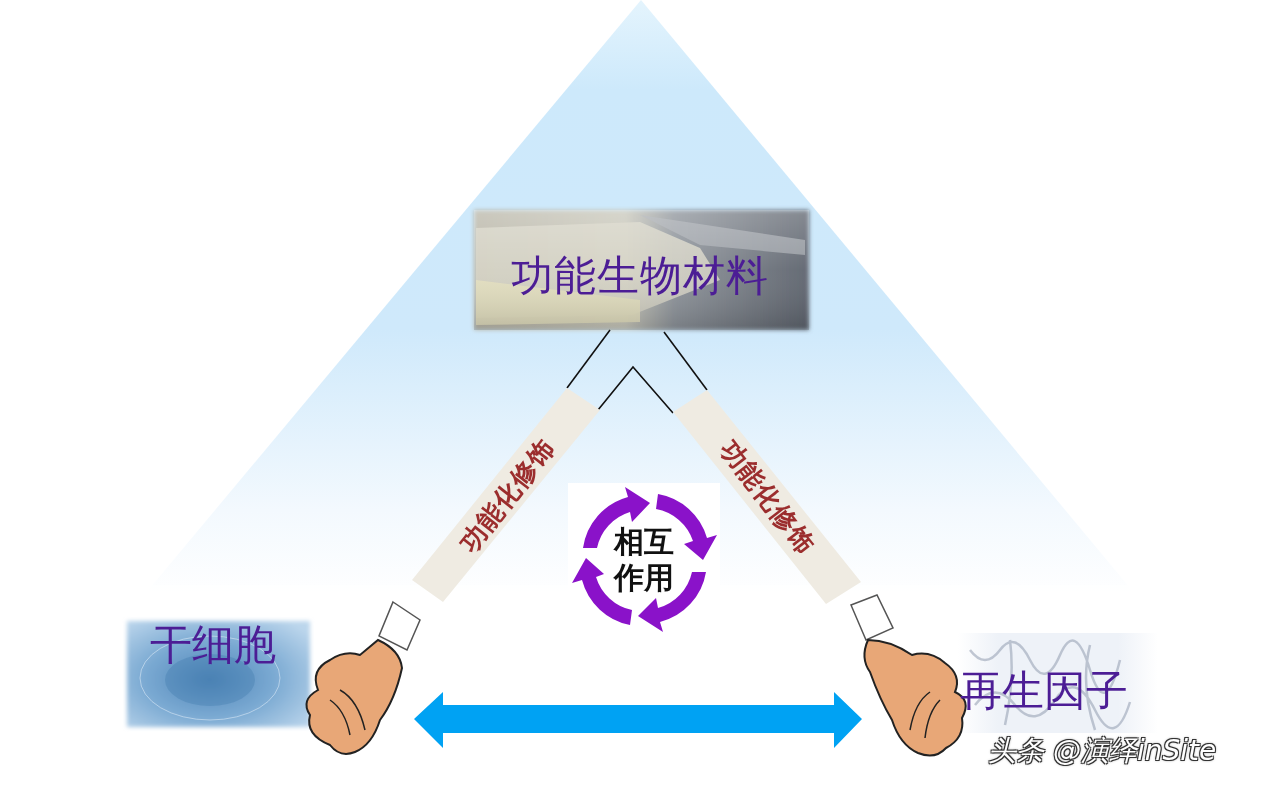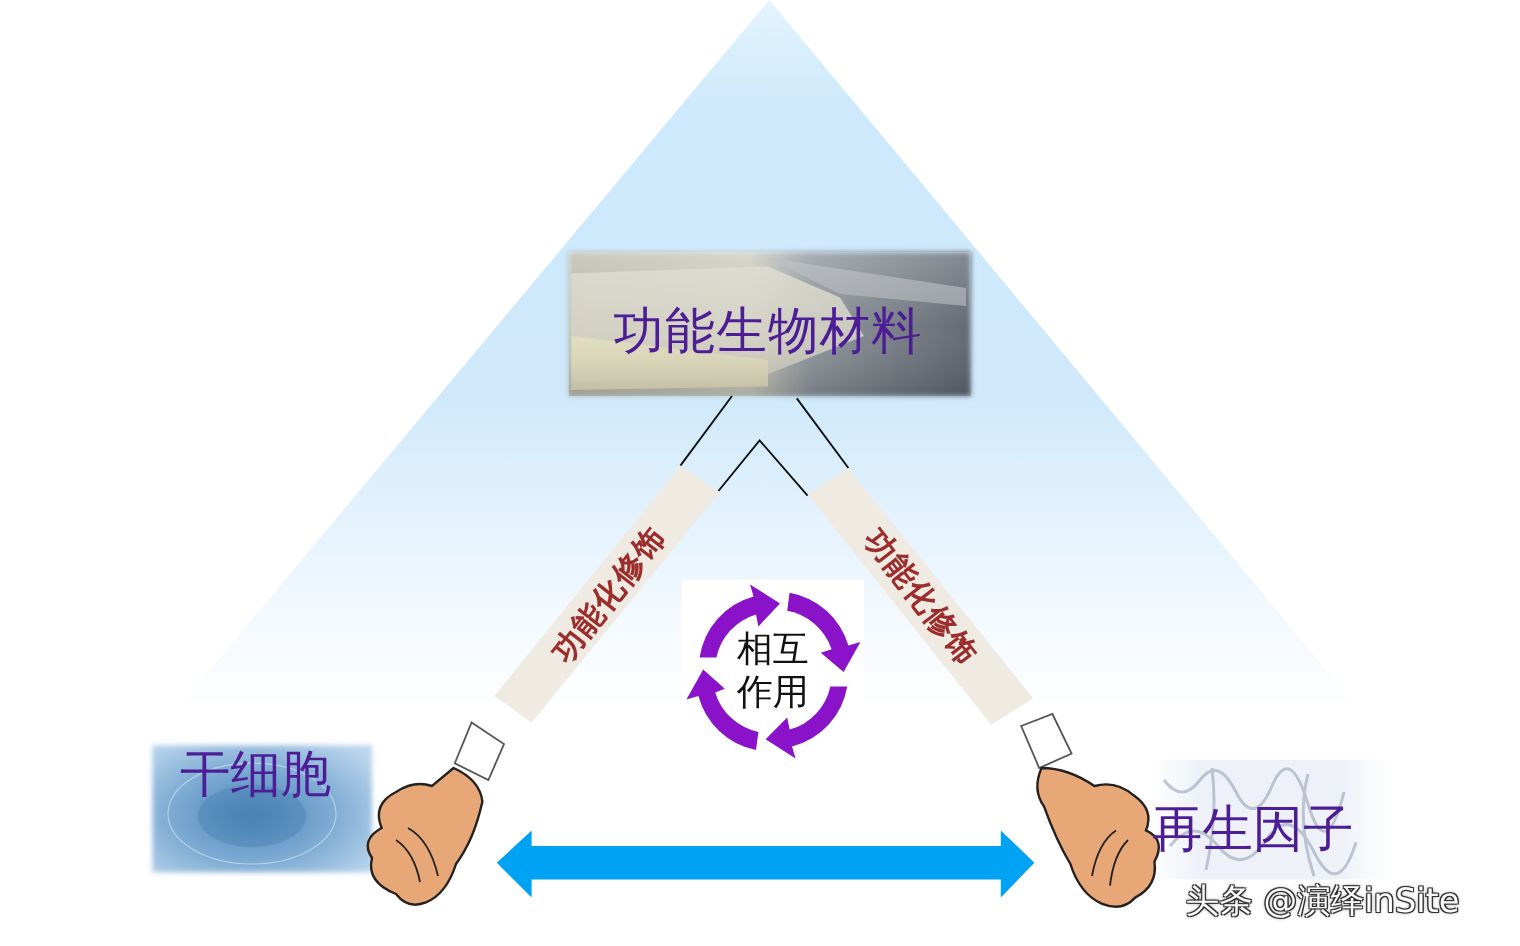--- a/index.html
+++ b/index.html
@@ -1,20 +1,20 @@
 <!DOCTYPE html>
 <html><head>
 <meta charset="utf-8">
 <style>
   html, body { margin:0; padding:0; background:#ffffff; }
   body { width:1267px; height:788px; position:relative; overflow:hidden; font-family:"DejaVu Sans", sans-serif; }
   svg.full { position:absolute; left:0; top:0; width:1267px; height:788px; }
   .node-label { position:absolute; color:#4c1d95; font-family:"DejaVu Sans", sans-serif; white-space:nowrap; }
   .mod-label { position:absolute; color:#9b2d2d; font-weight:bold; font-size:26px; white-space:nowrap; font-family:"DejaVu Sans", sans-serif; letter-spacing:1px; }
-  .cycle-text { position:absolute; color:#111; font-weight:normal; font-size:30px; line-height:36px; text-align:center; font-family:"DejaVu Sans", sans-serif; }
+  .cycle-text { position:absolute; color:#111; font-weight:bold; font-size:30px; line-height:36px; text-align:center; font-family:"DejaVu Sans", sans-serif; }
   .watermark { position:absolute; color:#ffffff; font-size:28px; font-family:"DejaVu Sans", sans-serif; white-space:nowrap;
     text-shadow: -1px -1px 0 #333, 1px -1px 0 #333, -1px 1px 0 #333, 1px 1px 0 #333, 0 0 3px #333; }
 </style>
 </head>
 <body>
 
 <svg class="full" viewBox="0 0 1267 788">
   <defs>
     <linearGradient id="triGrad" x1="0" y1="0" x2="0" y2="1">
       <stop offset="0" stop-color="#e4f4fd"></stop>
@@ -123,13 +123,13 @@
 
 <div class="mod-label" style="left:440px; top:478px; transform:rotate(-52deg); transform-origin:center;">功能化修饰</div>
 
 <div class="mod-label" style="left:700px; top:480px; transform:rotate(52deg); transform-origin:center;">功能化修饰</div>
 
 <div class="cycle-text" style="left:599px; top:524px; width:90px;">
   <div>相互</div>
   <div>作用</div>
 </div>
 
-<div class="watermark" style="left:988px; top:732px;">头条 @演绎inSite</div>
+<div class="watermark" style="left:988px; top:732px;font-style:italic;">头条 @演绎inSite</div>
 
 </body></html>

